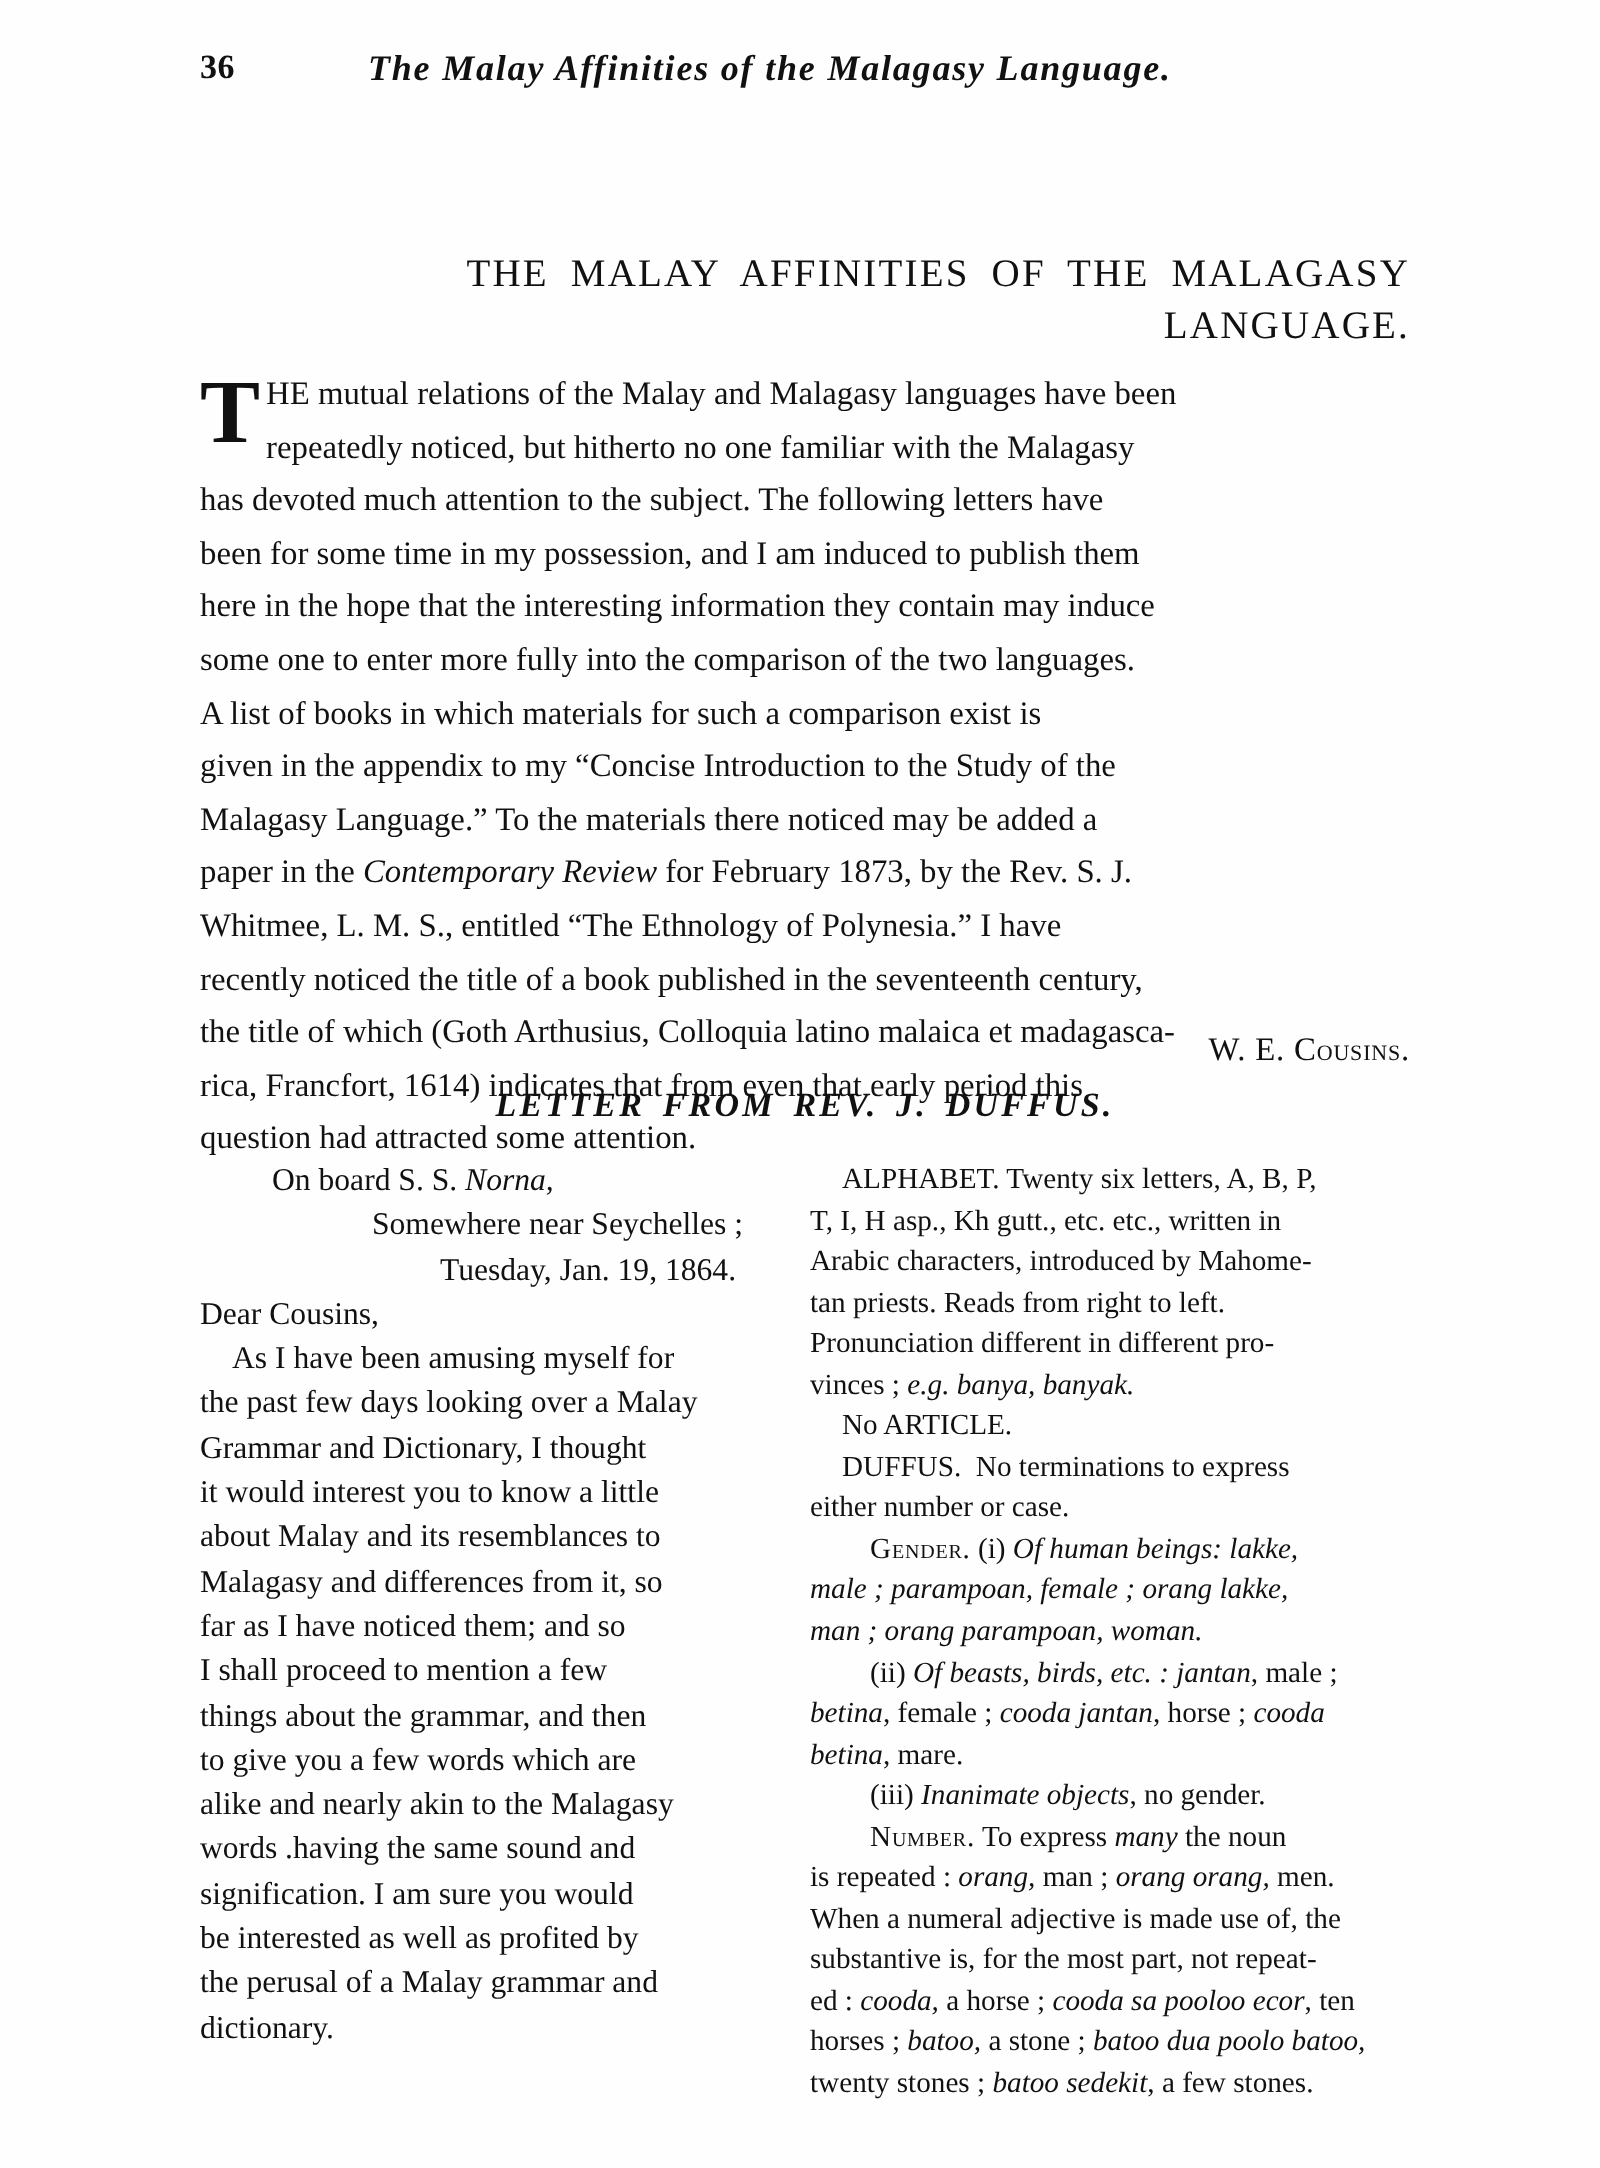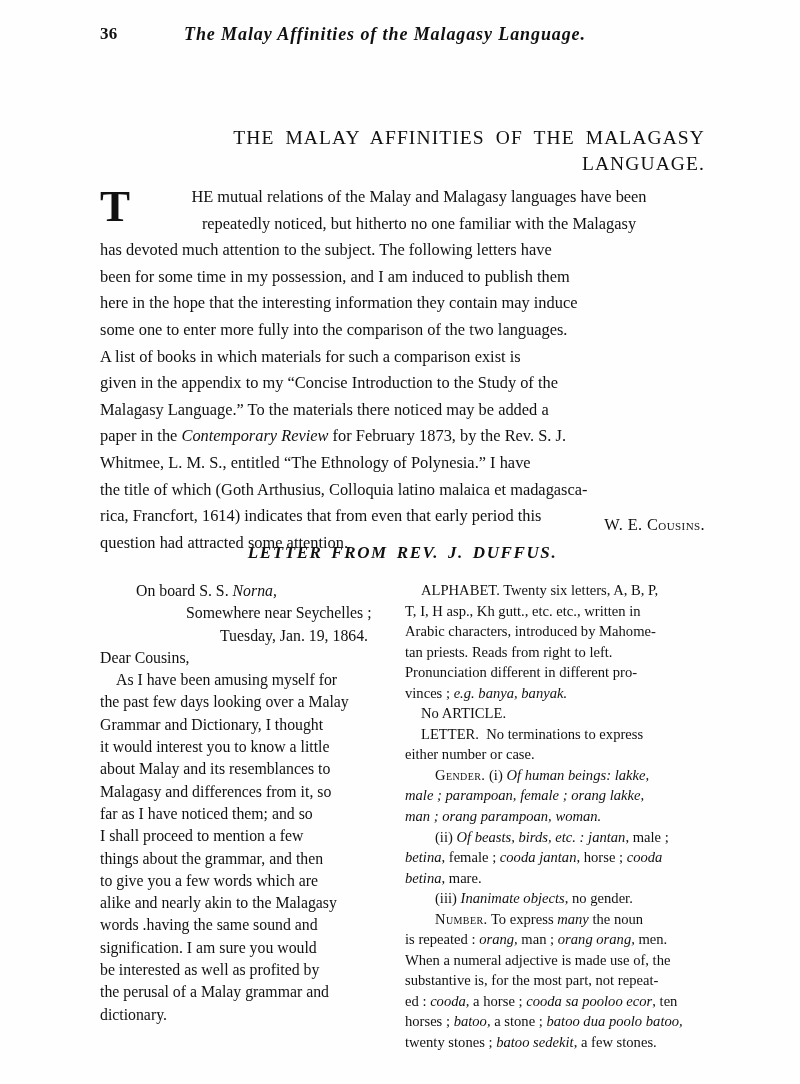--- a/index.html
+++ b/index.html
@@ -83,21 +83,21 @@
   .lead .ln {
     display: block;
     text-align: justify;
     white-space: nowrap;
   }
   .lead .ln.last { text-align: left; }
   .l2-indent { padding-left: 30px; }
 
   .justify-row {
     display: flex;
-    justify-content: center;
+    justify-content: flex-start;
     white-space: nowrap;
   }
 
   .signature {
     position: absolute;
     top: 515px;
     left: 100px;
     width: 605px;
     text-align: right;
     font-size: 16.4px;
@@ -192,20 +192,21 @@
       <span class="ln">been for some time in my possession, and I am induced to publish them</span>
       <span class="ln">here in the hope that the interesting information they contain may induce</span>
       <span class="ln">some one to enter more fully into the comparison of the two languages.</span>
       <span class="ln">A list of books in which materials for such a comparison exist is</span>
       <span class="ln">given in the appendix to my “Concise Introduction to the Study of the</span>
       <span class="ln">Malagasy Language.” To the materials there noticed may be added a</span>
       <span class="ln">
         <span id="line-italic-host">paper in the <i>Contemporary Review</i> for February 1873, by the Rev. S. J.</span>
       </span>
       <span class="ln">Whitmee, L. M. S., entitled “The Ethnology of Polynesia.” I have</span>
+      <span class="ln">recently noticed the title of a book published in the seventeenth century,</span>
       <span class="ln">the title of which (Goth Arthusius, Colloquia latino malaica et madagasca-</span>
       <span class="ln">rica, Francfort, 1614) indicates that from even that early period this</span>
       <span class="ln last">question had attracted some attention.</span>
     </p>
   </div>
 
   <div class="signature">
     <span class="smallcaps">W. E. Cousins.</span>
   </div>
 
@@ -252,21 +253,21 @@
       <span class="ln">Arabic characters, introduced by Mahome-</span>
       <span class="ln">tan priests. Reads from right to left.</span>
       <span class="ln">Pronunciation different in different pro-</span>
       <span class="ln">
         <span id="alpha-ex-host">vinces ; <i>e.g. banya, banyak.</i></span>
       </span>
 
       <span class="ln ind-p">No ARTICLE.</span>
 
       <span class="ln ind-p">
-        <span>LETTER.</span>
+        <span>DUFFUS.</span>
         &nbsp;<span>No terminations to express</span>
       </span>
       <span class="ln">either number or case.</span>
 
       <span class="ln ind-g">
         <span class="smallcaps">Gender.</span>
         <span>(i)</span>
         <i>Of human beings: lakke,</i>
       </span>
       <span class="ln"><i id="g1l1">male ; <i>parampoan</i>, female ; <i>orang lakke,</i></i></span>

